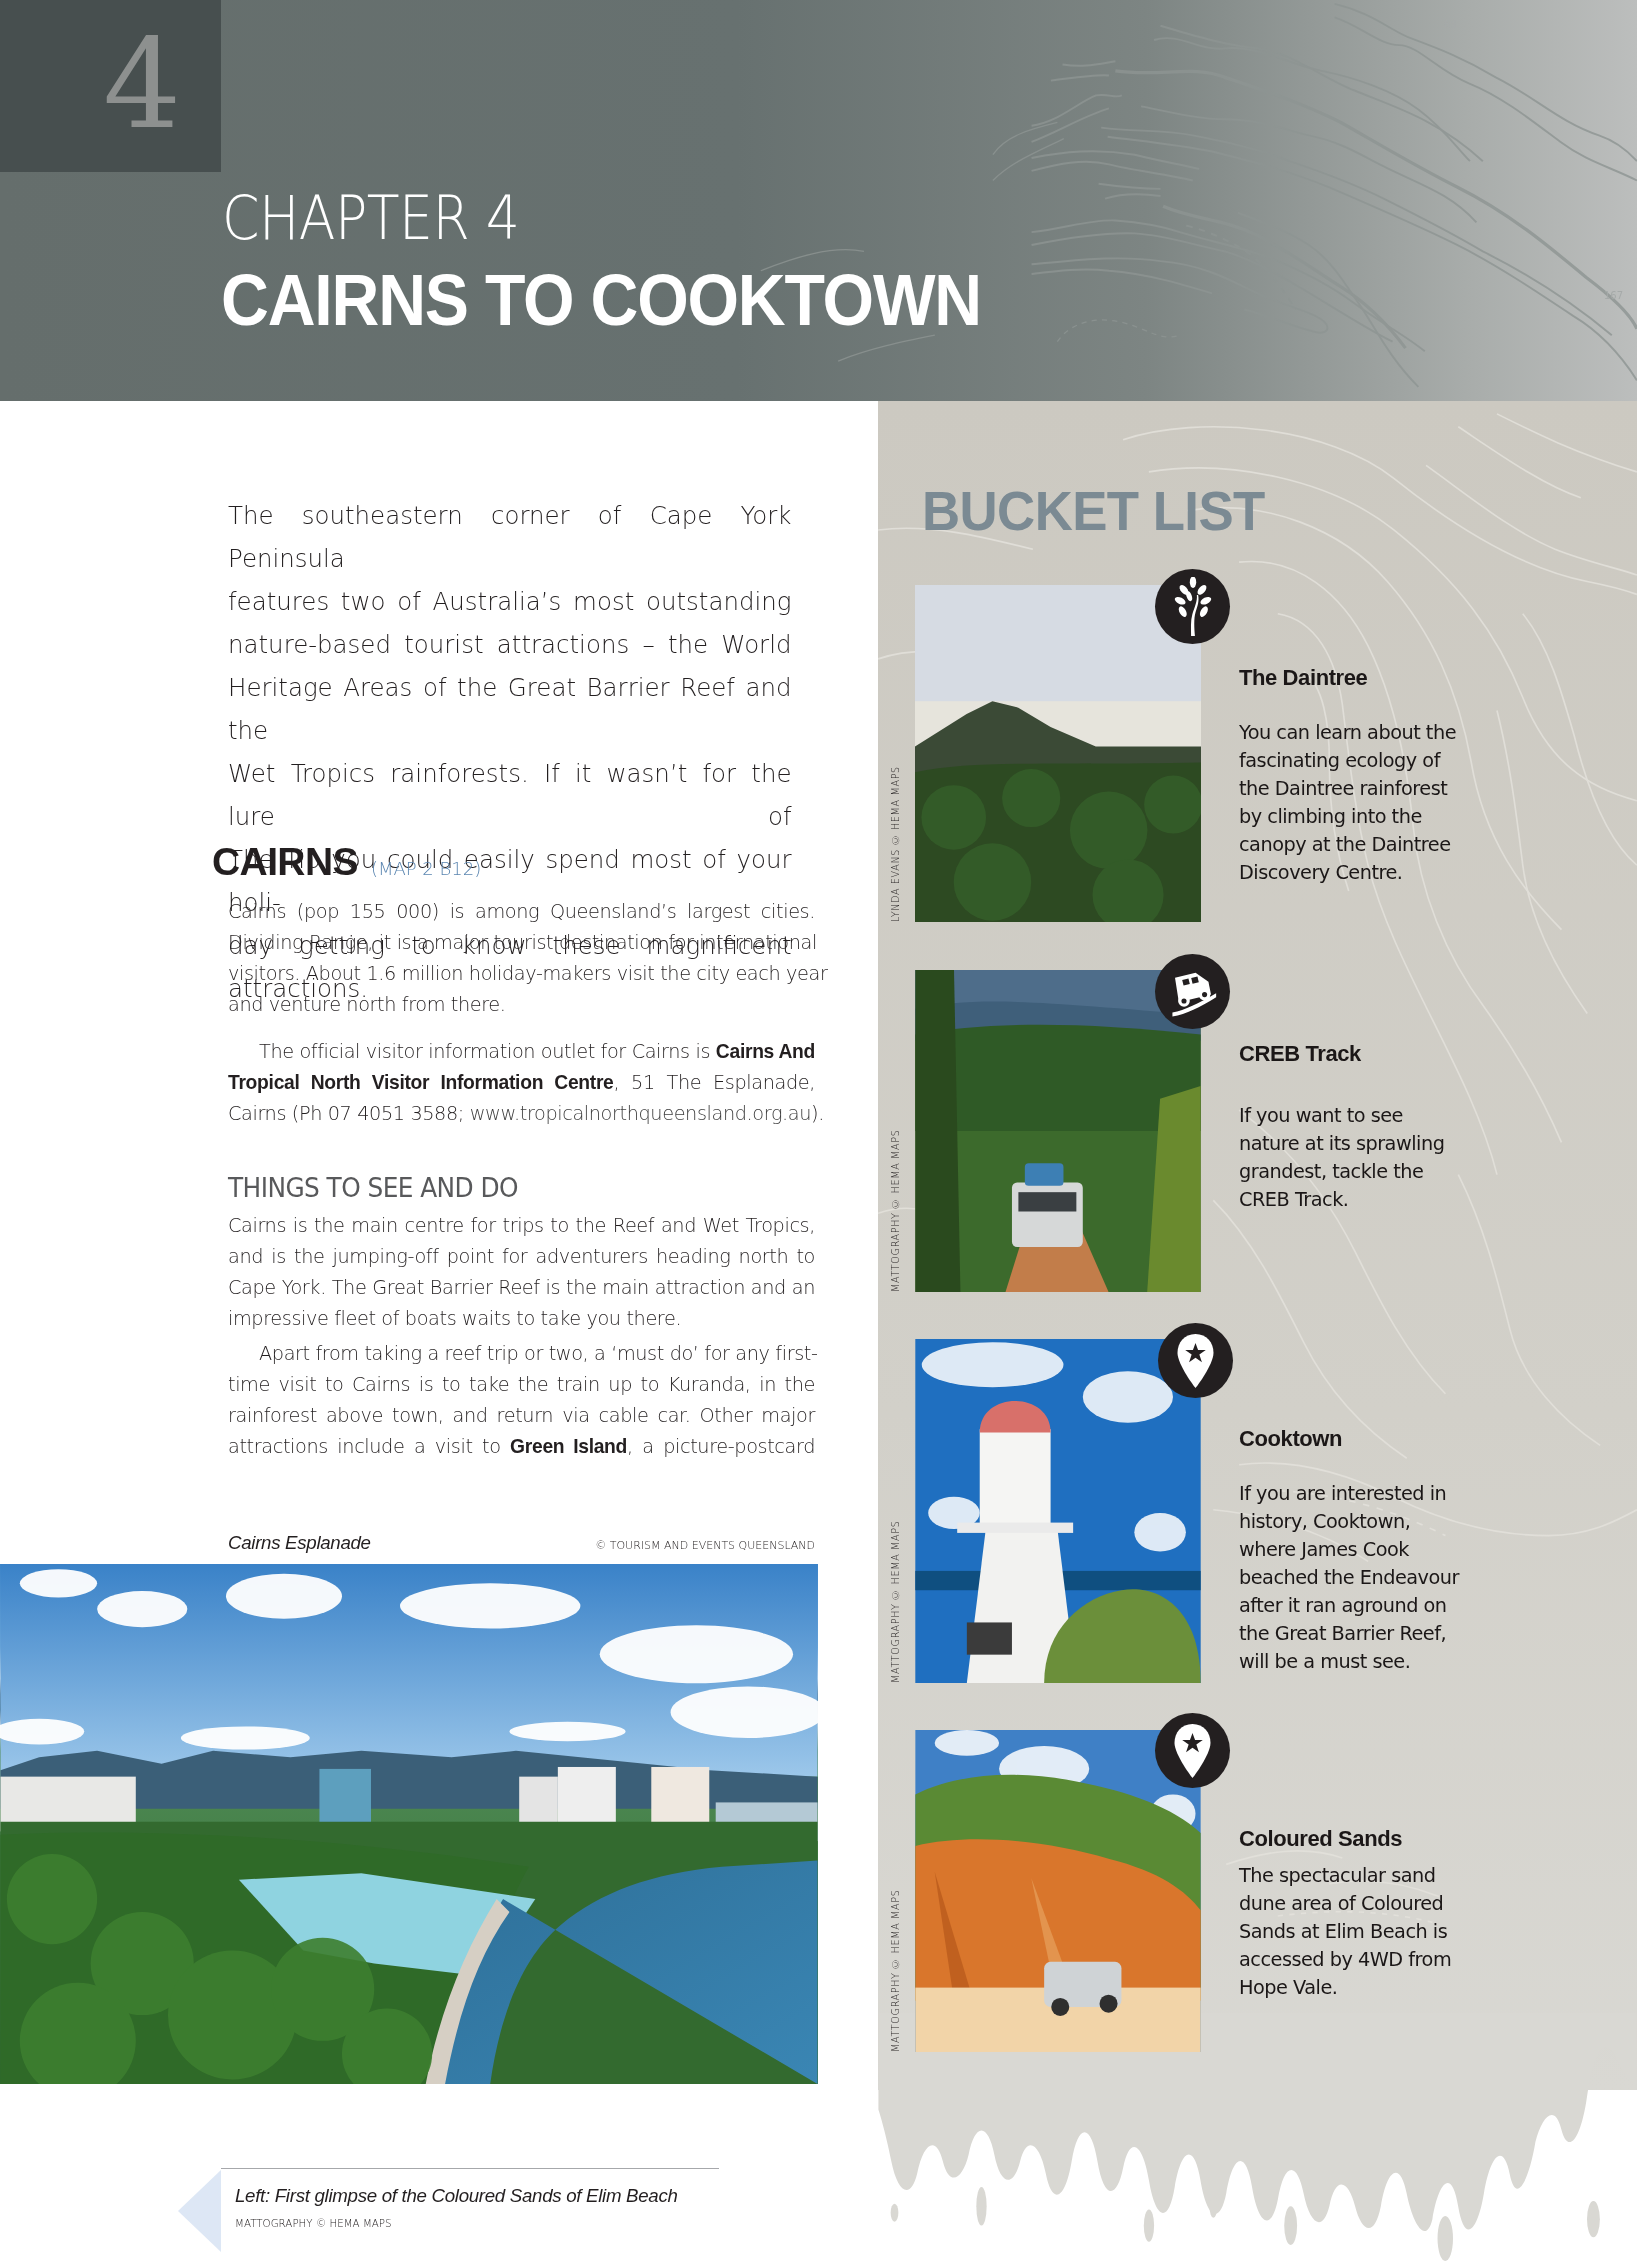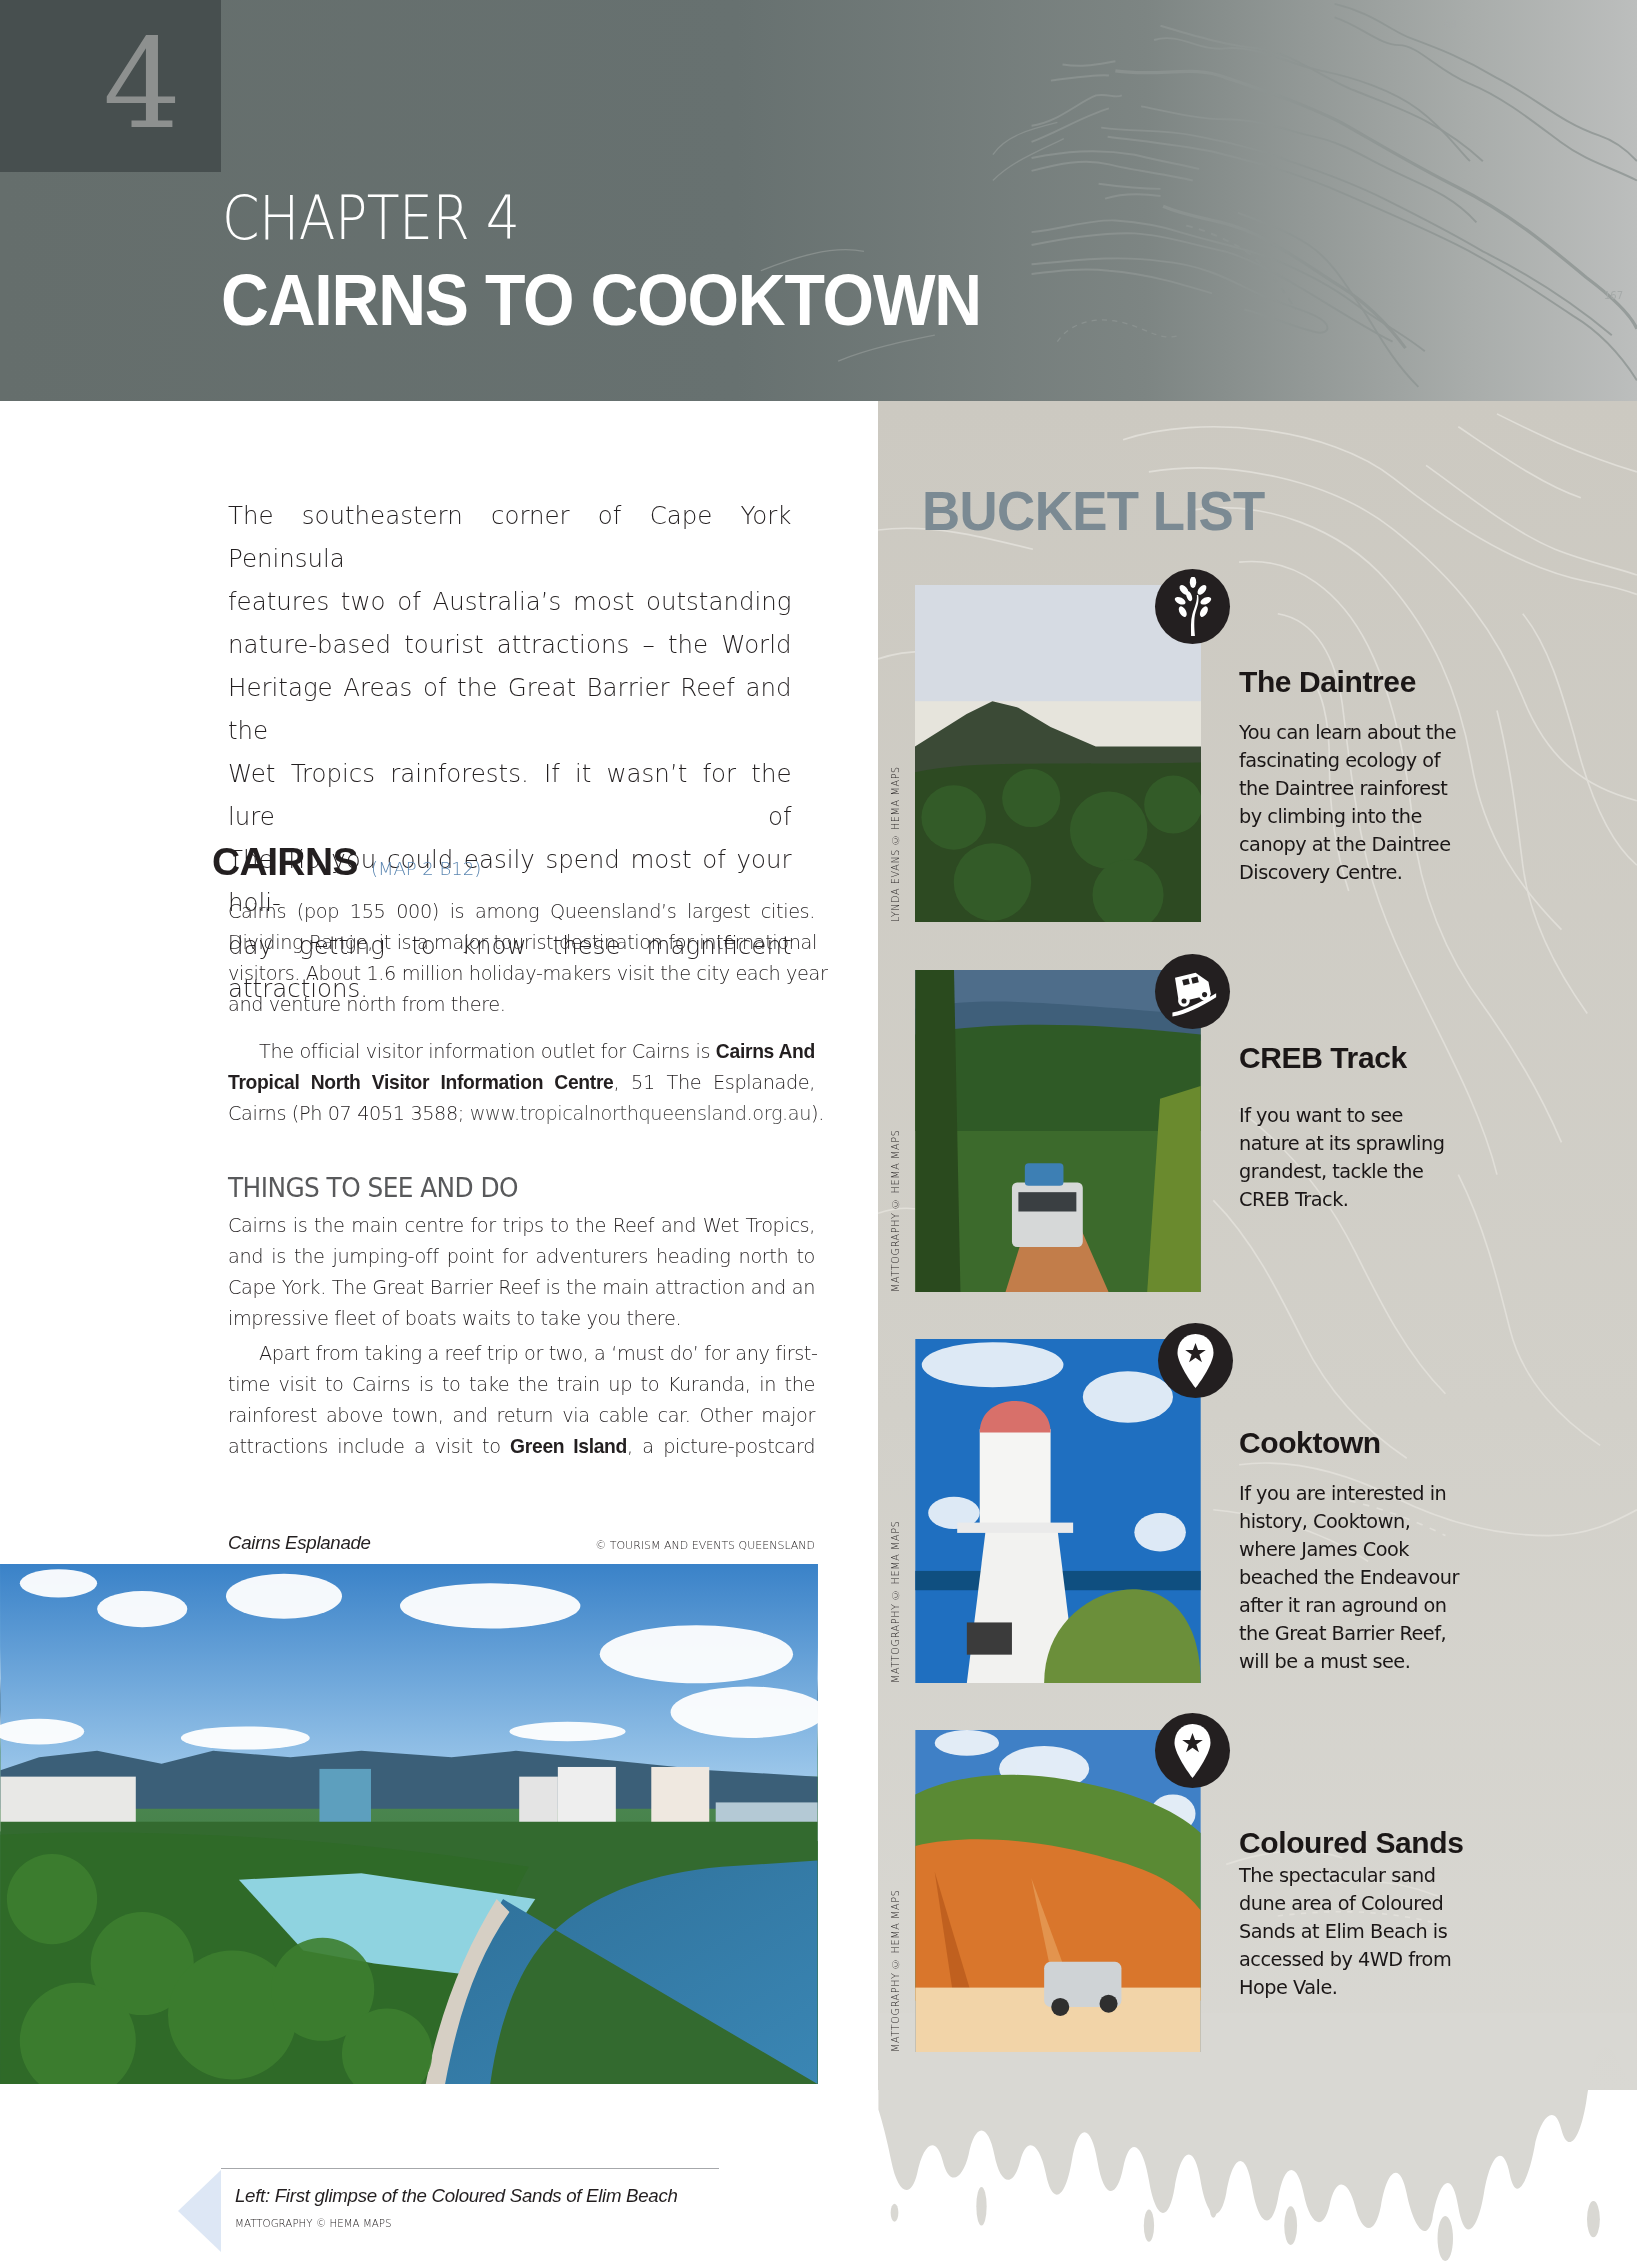--- a/index.html
+++ b/index.html
@@ -136,21 +136,21 @@
     letter-spacing: 0.6px; color: #231f20; white-space: nowrap;
     display: flex; align-items: center; justify-content: flex-start;
   }
   .item .icon {
     position: absolute; width: 75px; height: 75px; border-radius: 50%;
     background: #231f20; display: flex; align-items: center; justify-content: center;
   }
   .item .name {
     position: absolute; left: 361px;
     font-family: "Liberation Sans", sans-serif; font-weight: 700;
-    font-size: 30px; color: #1b1717; letter-spacing: -0.4px;
+    font-size: 22px; color: #1b1717; letter-spacing: -0.4px;
   }
   .item .desc {
     position: absolute; left: 361px; width: 271px;
     font-family: "DejaVu Sans", sans-serif; font-size: 19.3px; line-height: 28px;
     color: #1b1717; letter-spacing: -0.5px;
   }
   .item .desc span { display: block; white-space: nowrap; }
 </style>
 </head>
 <body>

